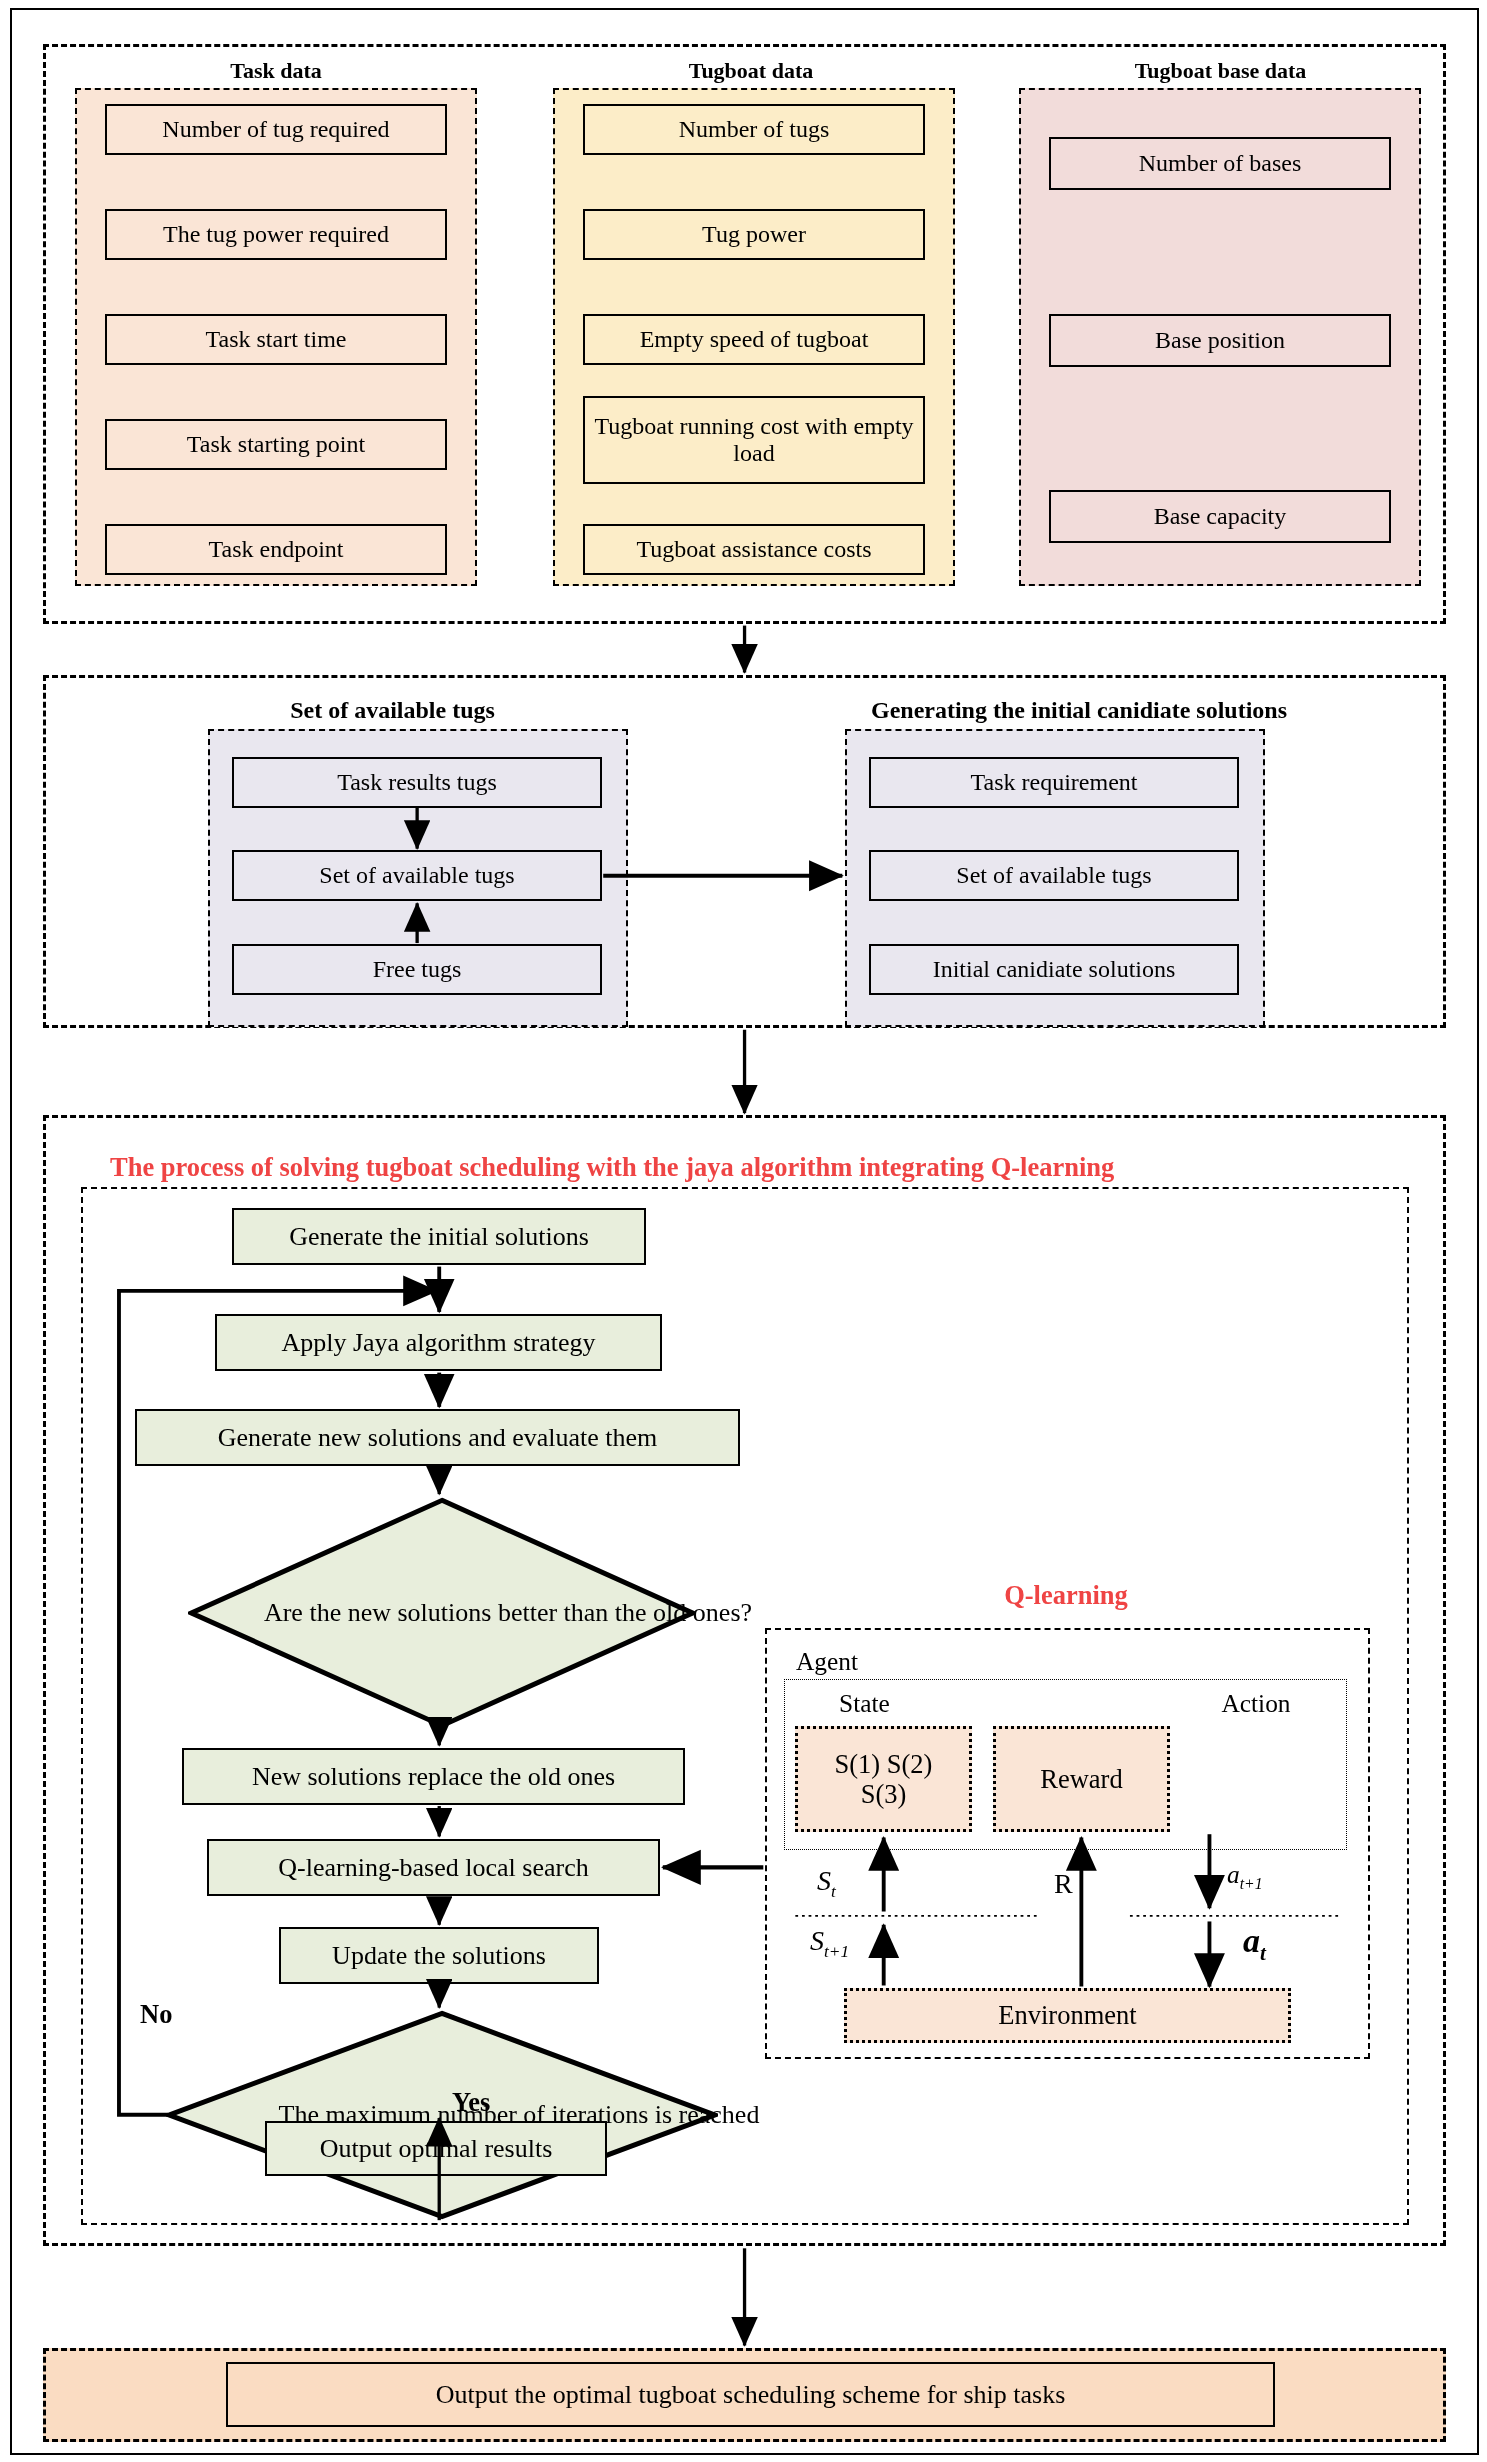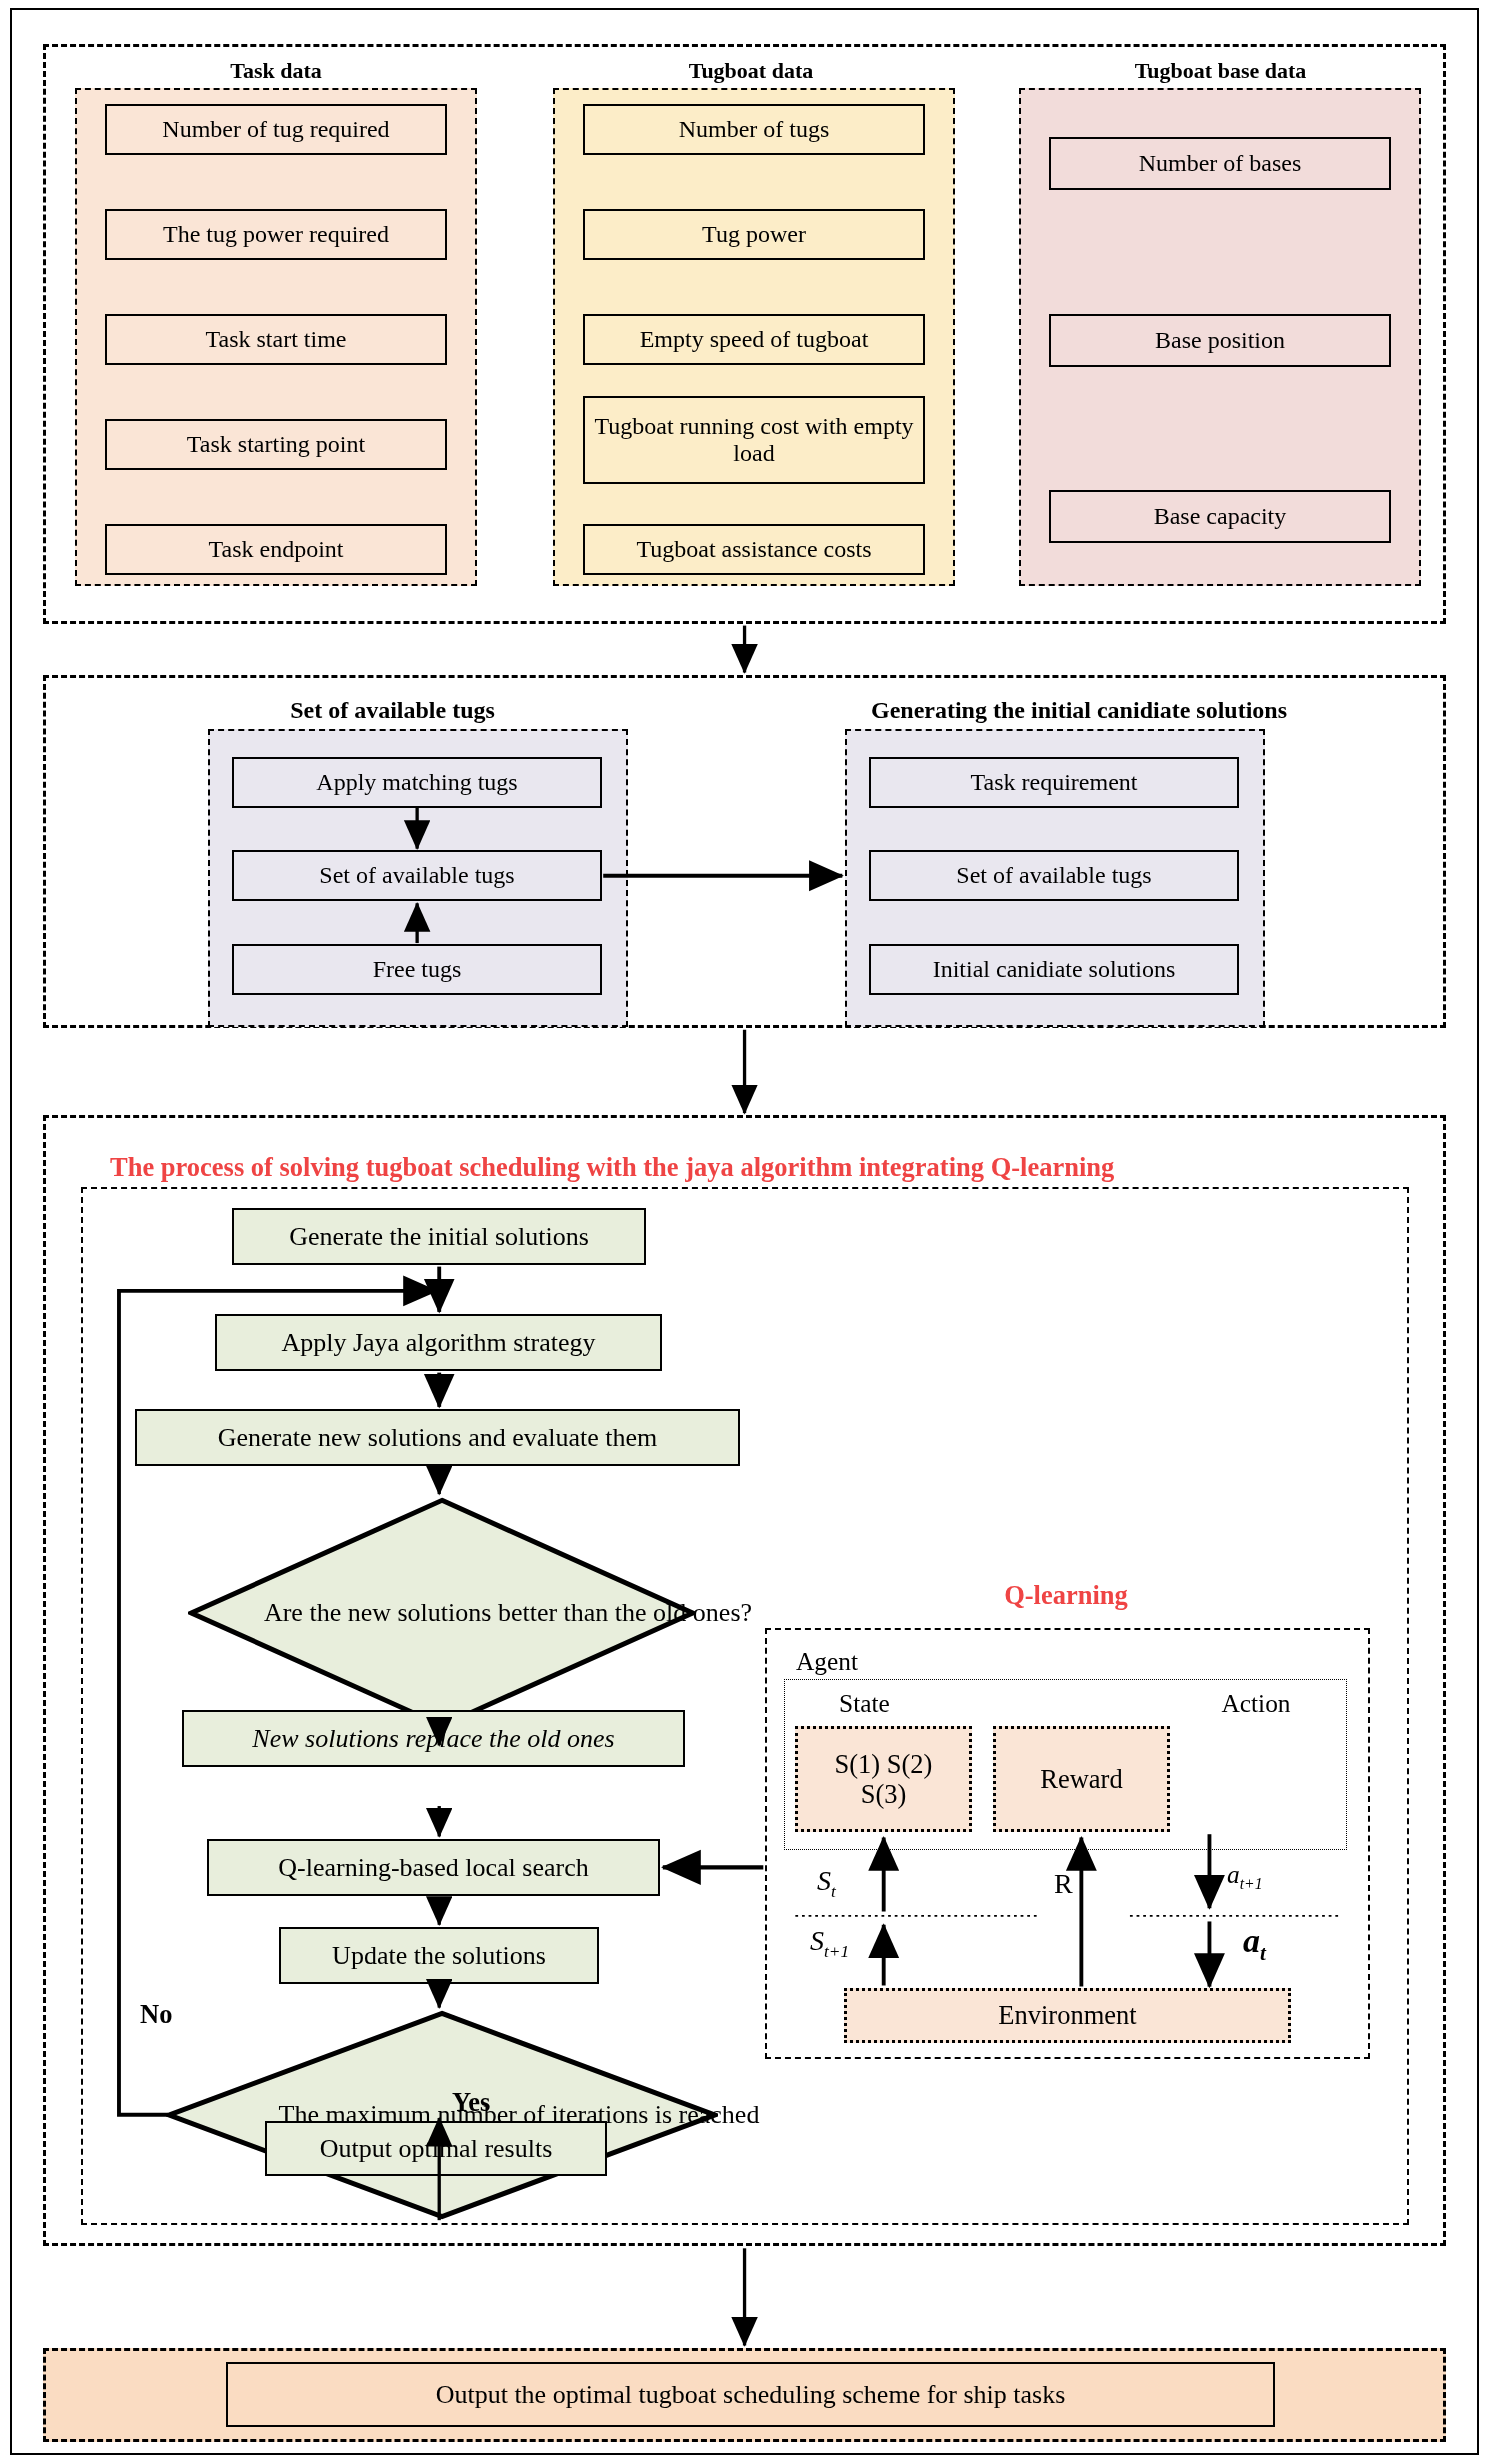--- a/index.html
+++ b/index.html
@@ -73,21 +73,21 @@
   <div class="abs sec-title ctr" style="left:1016px;top:55px;width:409px;height:31px;">Tugboat base data</div>
   <div class="abs dash-inner c-pink" style="left:1019px;top:88px;width:402px;height:498px;"></div>
   <div class="abs solid-box c-pink ctr item" style="left:1049px;top:137px;width:342px;height:53px;">Number of bases</div>
   <div class="abs solid-box c-pink ctr item" style="left:1049px;top:314px;width:342px;height:53px;">Base position</div>
   <div class="abs solid-box c-pink ctr item" style="left:1049px;top:490px;width:342px;height:53px;">Base capacity</div>
 
   <div class="abs dash-outer" style="left:43px;top:675px;width:1403px;height:353px;"></div>
 
   <div class="abs sub-title ctr" style="left:199px;top:695px;width:387px;height:31px;">Set of available tugs</div>
   <div class="abs dash-inner c-lav" style="left:208px;top:729px;width:420px;height:298px;"></div>
-  <div class="abs solid-box c-lav ctr item" style="left:232px;top:757px;width:370px;height:51px;">Apply matching tugs</div>
+  <div class="abs solid-box c-lav ctr item" style="left:232px;top:757px;width:370px;height:51px;">Task results tugs</div>
   <div class="abs solid-box c-lav ctr item" style="left:232px;top:850px;width:370px;height:51px;">Set of available tugs</div>
   <div class="abs solid-box c-lav ctr item" style="left:232px;top:944px;width:370px;height:51px;">Free tugs</div>
 
   <div class="abs sub-title ctr" style="left:734px;top:695px;width:690px;height:31px;">Generating the initial canidiate solutions</div>
   <div class="abs dash-inner c-lav" style="left:845px;top:729px;width:420px;height:298px;"></div>
   <div class="abs solid-box c-lav ctr item" style="left:869px;top:757px;width:370px;height:51px;">Task requirement</div>
   <div class="abs solid-box c-lav ctr item" style="left:869px;top:850px;width:370px;height:51px;">Set of available tugs</div>
   <div class="abs solid-box c-lav ctr item" style="left:869px;top:944px;width:370px;height:51px;">Initial canidiate solutions</div>
 
   <div class="abs dash-outer" style="left:43px;top:1115px;width:1403px;height:1131px;"></div>
@@ -102,21 +102,21 @@
 
   <div class="abs solid-box c-green ctr item-lg" style="left:135px;top:1409px;width:605px;height:57px;">Generate  new solutions and evaluate them</div>
 
   <div class="diamond-wrap" style="left:188px;top:1497px;width:508px;height:232px;">
     <svg width="508" height="232" viewBox="0 0 920 420">
       <polygon points="460,6 914,210 460,414 6,210" fill="#e8eedc" stroke="#000" stroke-width="9"></polygon>
     </svg>
     <div class="diamond-txt" style="padding:0 66px;">Are the new solutions better than the old ones?</div>
   </div>
 
-  <div class="abs solid-box c-green ctr item-lg" style="left:182px;top:1710px;width:503px;height:57px;font-style:italic;">New solutions replace the old ones</div>
+  <div class="abs solid-box c-green ctr item-lg" style="left:182px;top:1748px;width:503px;height:57px;">New solutions replace the old ones</div>
 
   <div class="abs solid-box c-green ctr item-lg" style="left:207px;top:1839px;width:453px;height:57px;">Q-learning-based local search</div>
 
   <div class="abs solid-box c-green ctr item-lg" style="left:279px;top:1927px;width:320px;height:57px;">Update the solutions</div>
 
   <div class="diamond-wrap" style="left:166px;top:2010px;width:552px;height:210px;">
     <svg width="552" height="210" viewBox="0 0 1000 380">
       <polygon points="500,6 994,190 500,374 6,190" fill="#e8eedc" stroke="#000" stroke-width="9"></polygon>
     </svg>
     <div class="diamond-txt" style="padding:0 77px;">The maximum number of iterations is reached</div>

